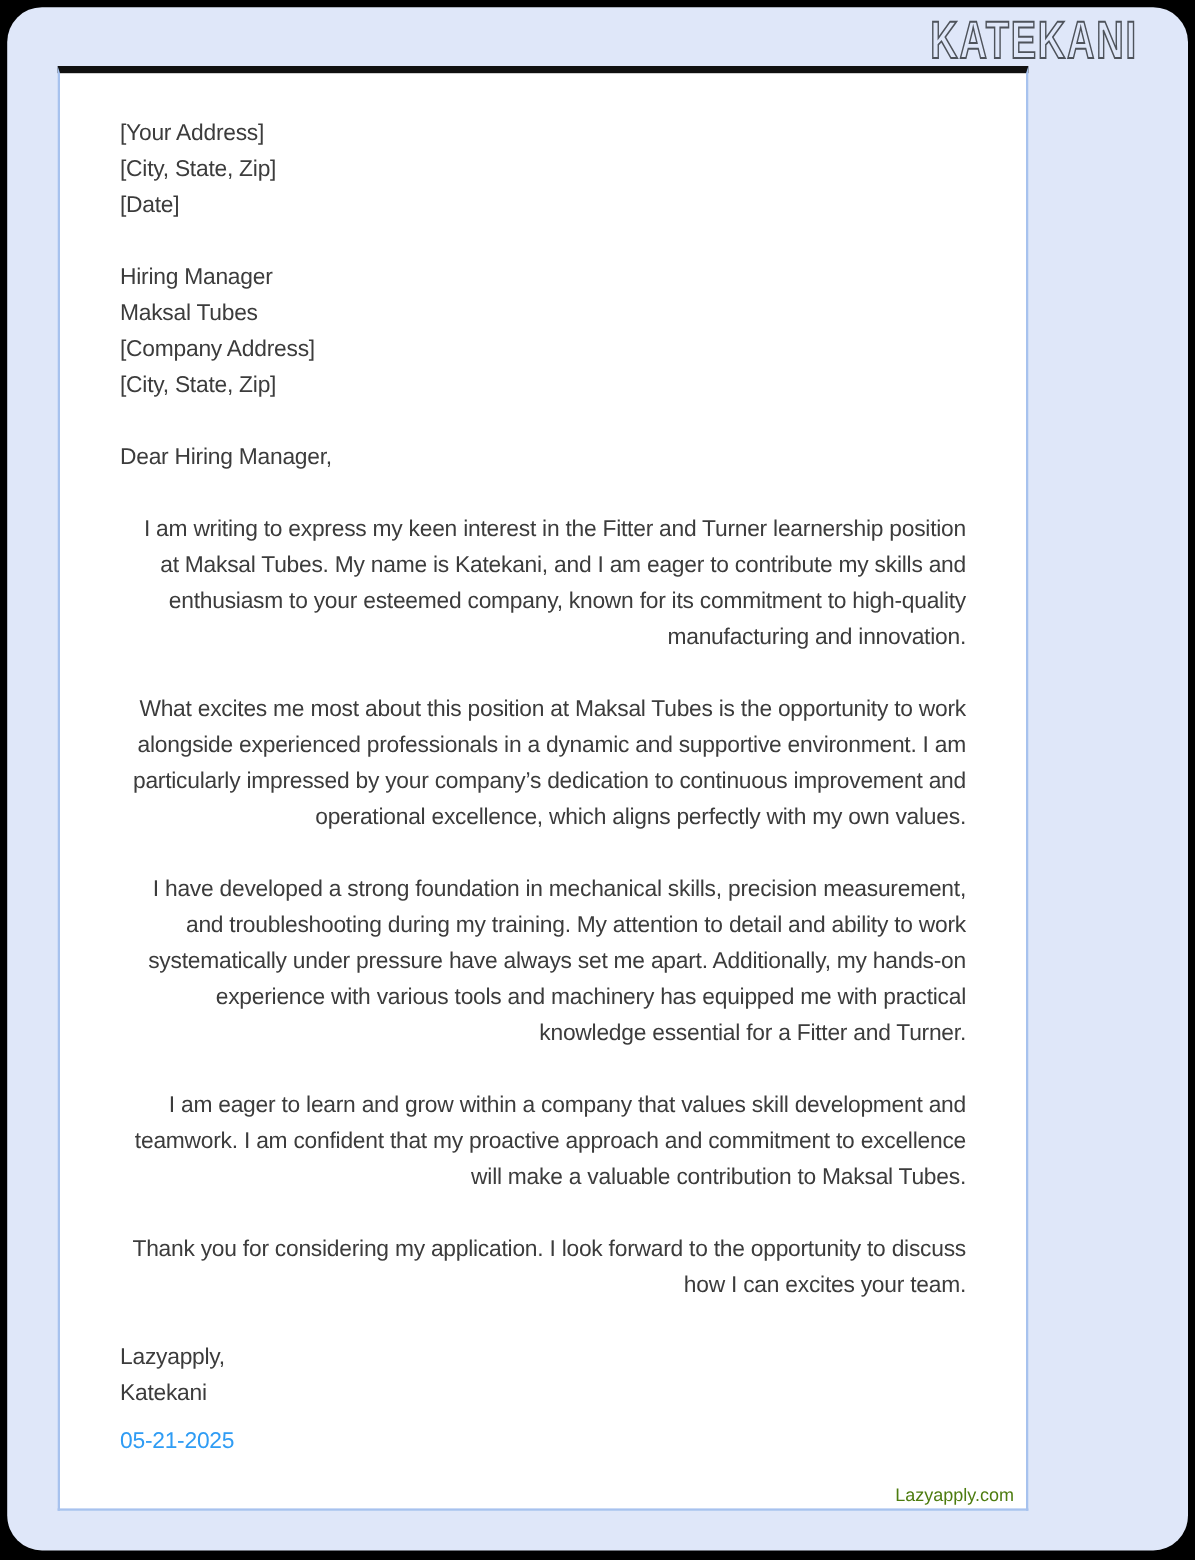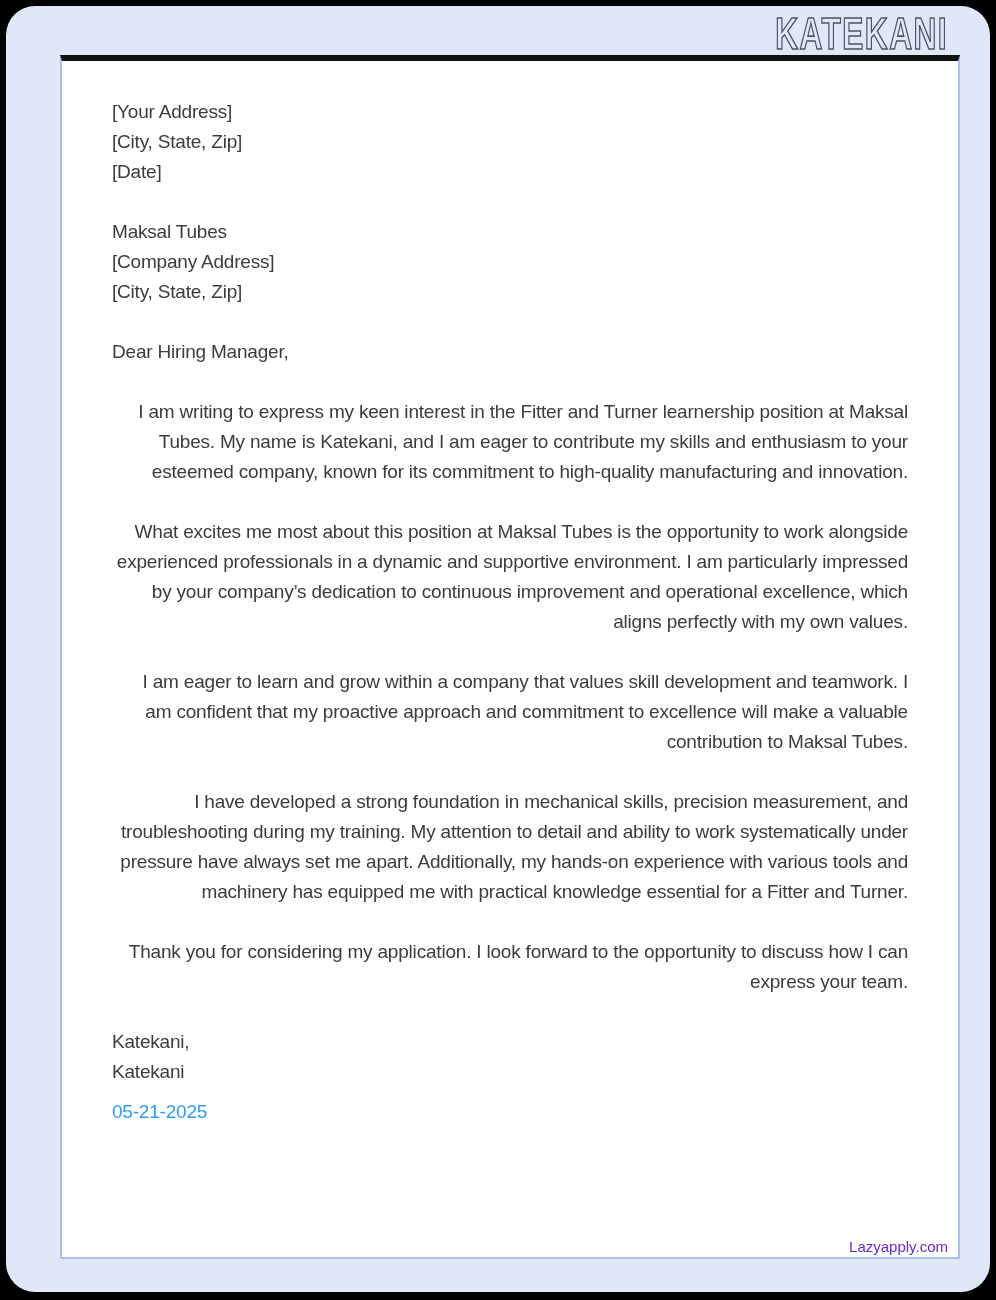--- a/index.html
+++ b/index.html
@@ -20,22 +20,22 @@
   .logo {
     position: absolute; top: 6px; right: 42px;
     font-size: 44px; font-weight: 600; line-height: 1.0;
     letter-spacing: 2px;
     color: transparent;
     -webkit-text-stroke: 1.6px #4e535b;
     transform: scaleX(0.72); transform-origin: 100% 50%;
     white-space: nowrap;
   }
   .page {
-    position: absolute; left: 54px; top: 49px;
-    width: 900px; height: 1204px;
+    position: absolute; left: 42px; top: 49px;
+    width: 809px; height: 1204px;
     box-sizing: border-box;
     background: #ffffff;
     border: 2px solid #a7c2ee;
     border-top: 6px solid #101010;
   }
   .content {
     padding: 36px 50px 0 50px;
     font-size: 19px; line-height: 30px;
     letter-spacing: -0.2px;
     color: #3c3c3c;
@@ -43,56 +43,57 @@
   .block { margin: 0 0 30px 0; }
   p.block { margin: 0 0 30px 0; text-align: right; }
   .closing-block { margin-bottom: 0; }
   .letter-date {
     margin-top: 10px;
     color: #2f9cf4;
   }
   .footer-brand {
     position: absolute; right: 10px; bottom: 1px;
     font-size: 15px; line-height: 18px;
-    color: #6d28d9; letter-spacing: 0;
+    color: #4d7c0f; letter-spacing: 0;
   }
 </style>
 </head>
 <body>
 
 <div class="frame">
   <div class="canvas">
 
     <div class="logo">KATEKANI</div>
 
     <div class="page">
       <div class="content">
 
         <div class="block">
           <div>[Your Address]</div>
           <div>[City, State, Zip]</div>
           <div>[Date]</div>
         </div>
 
         <div class="block">
+          <div>Hiring Manager</div>
           <div>Maksal Tubes</div>
           <div>[Company Address]</div>
           <div>[City, State, Zip]</div>
         </div>
 
         <div class="block">Dear Hiring Manager,</div>
 
         <p class="block">I am writing to express my keen interest in the Fitter and Turner learnership position at Maksal Tubes. My name is Katekani, and I am eager to contribute my skills and enthusiasm to your esteemed company, known for its commitment to high-quality manufacturing and innovation.</p>
         <p class="block">What excites me most about this position at Maksal Tubes is the opportunity to work alongside experienced professionals in a dynamic and supportive environment. I am particularly impressed by your company’s dedication to continuous improvement and operational excellence, which aligns perfectly with my own values.</p>
+        <p class="block">I have developed a strong foundation in mechanical skills, precision measurement, and troubleshooting during my training. My attention to detail and ability to work systematically under pressure have always set me apart. Additionally, my hands-on experience with various tools and machinery has equipped me with practical knowledge essential for a Fitter and Turner.</p>
         <p class="block">I am eager to learn and grow within a company that values skill development and teamwork. I am confident that my proactive approach and commitment to excellence will make a valuable contribution to Maksal Tubes.</p>
-        <p class="block">I have developed a strong foundation in mechanical skills, precision measurement, and troubleshooting during my training. My attention to detail and ability to work systematically under pressure have always set me apart. Additionally, my hands-on experience with various tools and machinery has equipped me with practical knowledge essential for a Fitter and Turner.</p>
-        <p class="block">Thank you for considering my application. I look forward to the opportunity to discuss how I can express your team.</p>
+        <p class="block">Thank you for considering my application. I look forward to the opportunity to discuss how I can excites your team.</p>
 
         <div class="block closing-block">
-          <div>Katekani,</div>
+          <div>Lazyapply,</div>
           <div>Katekani</div>
         </div>
 
         <div class="letter-date">05-21-2025</div>
       </div>
 
       <div class="footer-brand">Lazyapply.com</div>
     </div>
 
   </div>

